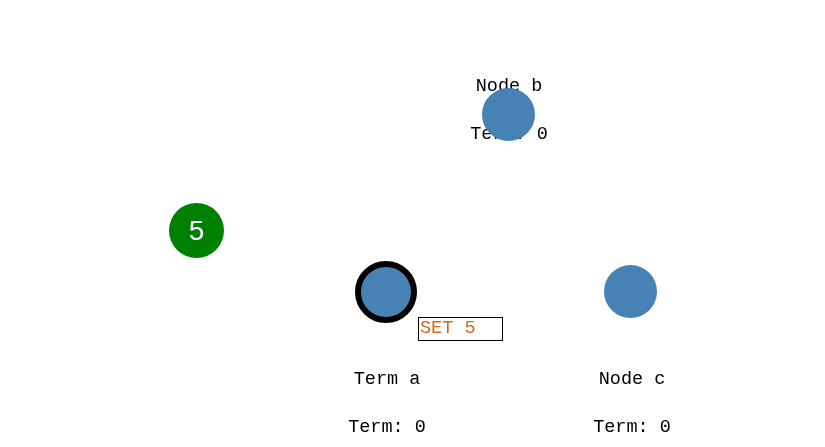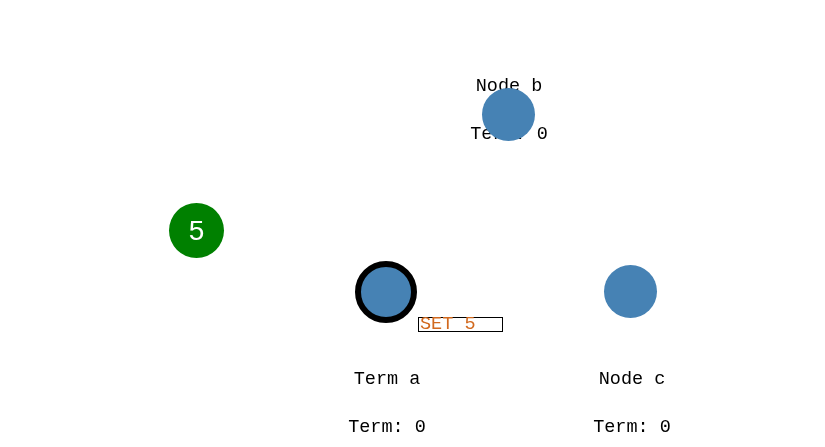--- a/index.html
+++ b/index.html
@@ -63,21 +63,21 @@
     font-family: "Liberation Sans", "DejaVu Sans", sans-serif;
     font-size: 28px;
     color: var(--message-text-color, #ffffff);
     line-height: 1;
   }
   .command-box {
     position: absolute;
     left: 418px;
     top: 317px;
     width: 85px;
-    height: 15px;
+    height: 24px;
     box-sizing: border-box;
     border: 1px solid var(--command-border-color, #000000);
     background: var(--command-background, #ffffff);
     display: flex;
     align-items: center;
   }
   .command-text {
     font-size: 18.5px;
     line-height: 16px;
     color: var(--command-text-color, #d2691e);

